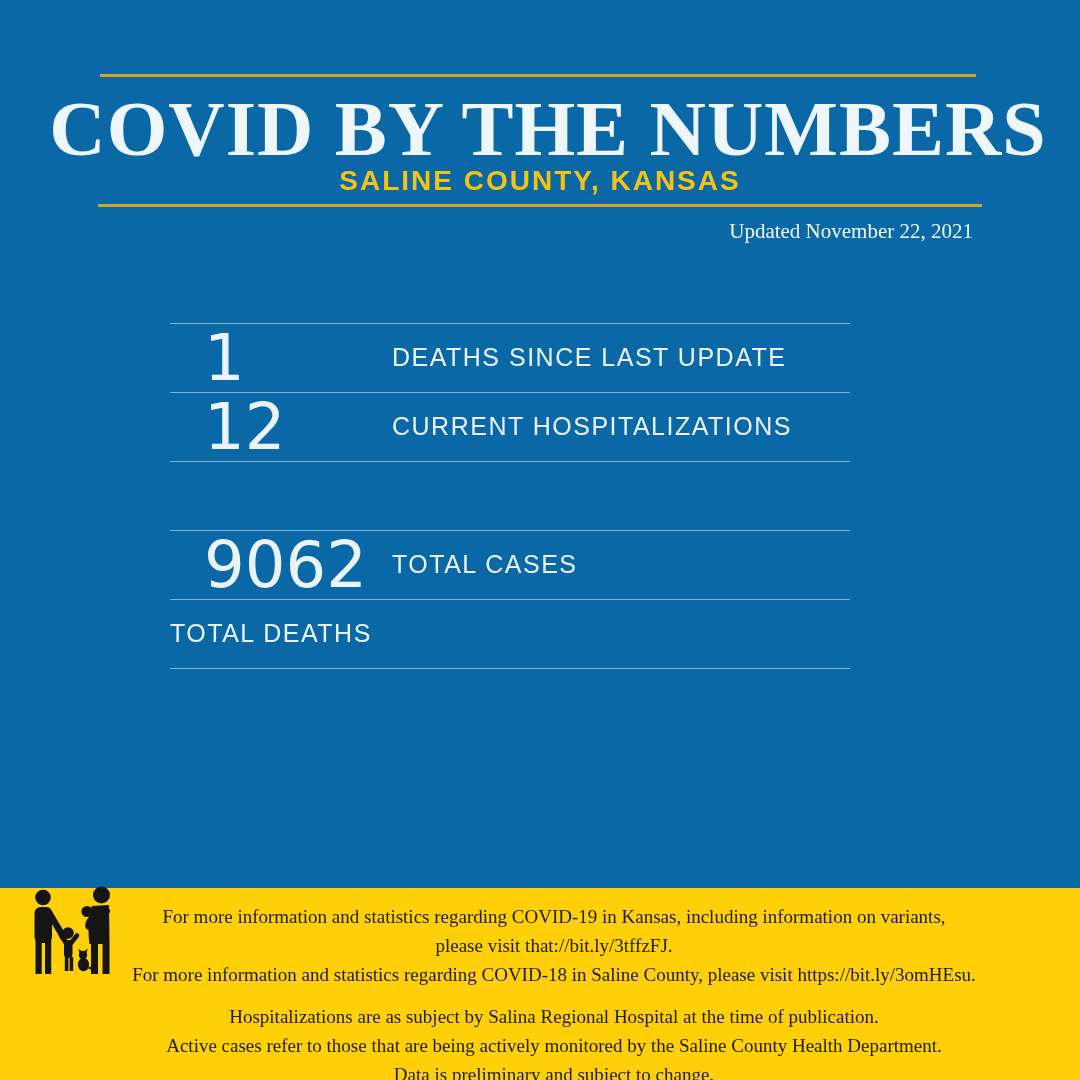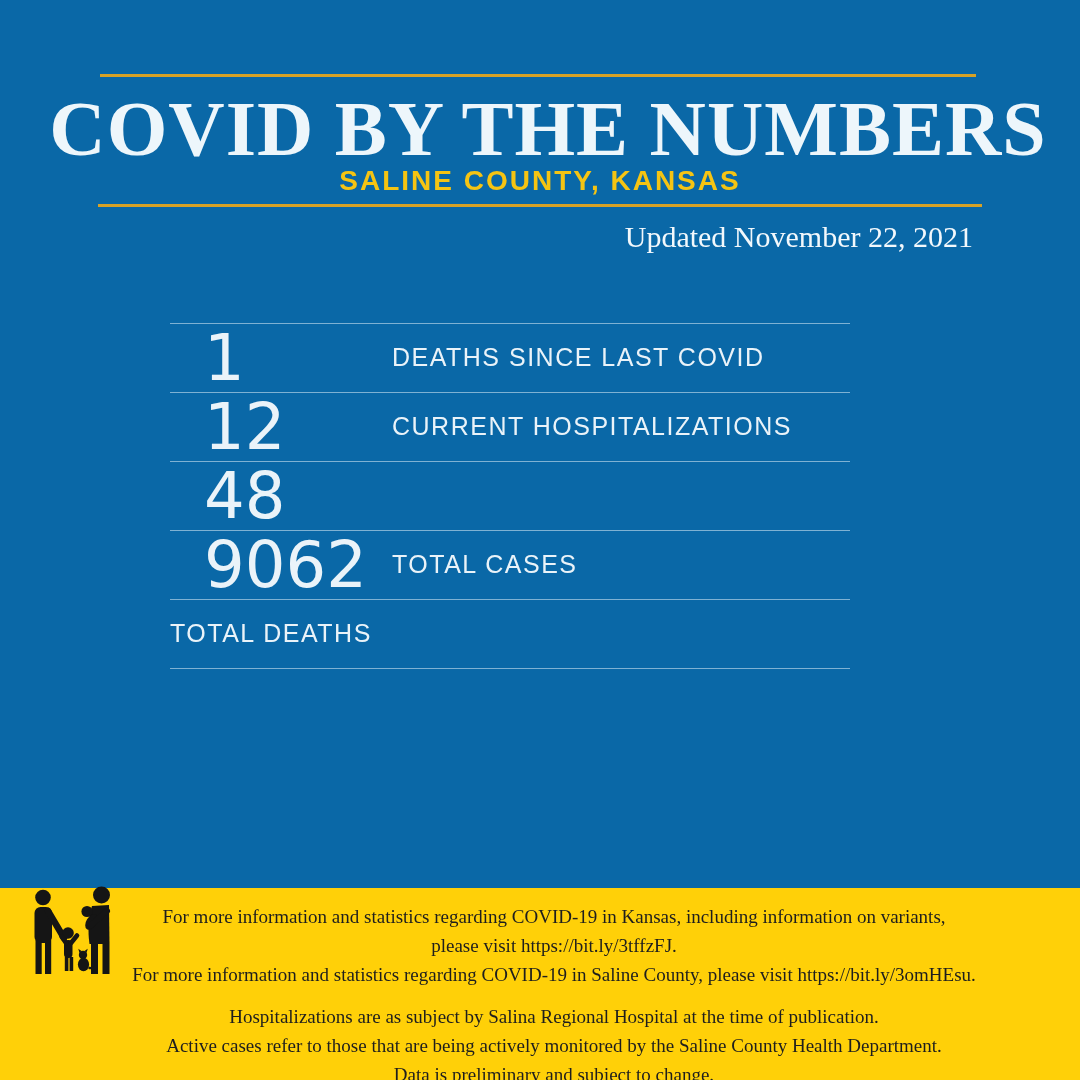--- a/index.html
+++ b/index.html
@@ -24,21 +24,21 @@
   .subtitle{
     position:absolute;top:167px;left:0;width:100%;margin:0;
     text-align:center;color:#F5C413;
     font-family:"Liberation Sans", sans-serif;
     font-weight:bold;font-size:28px;letter-spacing:2px;line-height:1;
   }
   .updated{
     position:absolute;top:220px;right:107px;
     color:#F2F8FC;
     font-family:"Liberation Serif", serif;
-    font-size:30px;line-height:1.1;
+    font-size:21px;line-height:1.1;
   }
 
   .stats{position:absolute;left:170px;top:323px;width:680px;}
   .stat-row{
     display:flex;align-items:center;height:68px;
     border-bottom:1px solid rgba(224,238,248,0.55);
   }
   .stat-row:first-child{border-top:1px solid rgba(224,238,248,0.55);}
   .stat-value{
     width:188px;padding-left:34px;flex:0 0 auto;
@@ -71,43 +71,42 @@
   <h1 class="title">COVID BY THE NUMBERS</h1>
   <h2 class="subtitle">SALINE COUNTY, KANSAS</h2>
 
   <div class="gold-line second"></div>
 
   <div class="updated">Updated November 22, 2021</div>
 
   <div class="stats">
       <div class="stat-row">
         <div class="stat-value">1</div>
-        <div class="stat-label">DEATHS SINCE LAST COVID</div>
+        <div class="stat-label">DEATHS SINCE LAST UPDATE</div>
       </div>
       <div class="stat-row">
         <div class="stat-value">12</div>
         <div class="stat-label">CURRENT HOSPITALIZATIONS</div>
       </div>
       <div class="stat-row">
-        <div class="stat-value">48</div>
       </div>
       <div class="stat-row">
         <div class="stat-value">9062</div>
         <div class="stat-label">TOTAL CASES</div>
       </div>
       <div class="stat-row">
         <div class="stat-label">TOTAL DEATHS</div>
       </div>
     </div>
 
   <div class="footer">
     <div class="footer-block info">
         <div class="footer-line">For more information and statistics regarding COVID-19 in Kansas, including information on variants,</div>
-        <div class="footer-line">please visit https://bit.ly/3tffzFJ.</div>
-        <div class="footer-line">For more information and statistics regarding COVID-19 in Saline County, please visit  https://bit.ly/3omHEsu.</div>
+        <div class="footer-line">please visit that://bit.ly/3tffzFJ.</div>
+        <div class="footer-line">For more information and statistics regarding COVID-18 in Saline County, please visit  https://bit.ly/3omHEsu.</div>
       </div>
     <div class="footer-block notes">
         <div class="footer-line">Hospitalizations are as subject by Salina Regional Hospital at the time of publication.</div>
         <div class="footer-line">Active cases refer to those that are being actively monitored by the Saline County Health Department.</div>
         <div class="footer-line">Data is preliminary and subject to change.</div>
       </div>
 
     <svg class="family-icon" viewBox="0 0 105 110" xmlns="http://www.w3.org/2000/svg" fill="#151515" stroke="none">
 
       <circle cx="18" cy="17.5" r="7.8"></circle>

